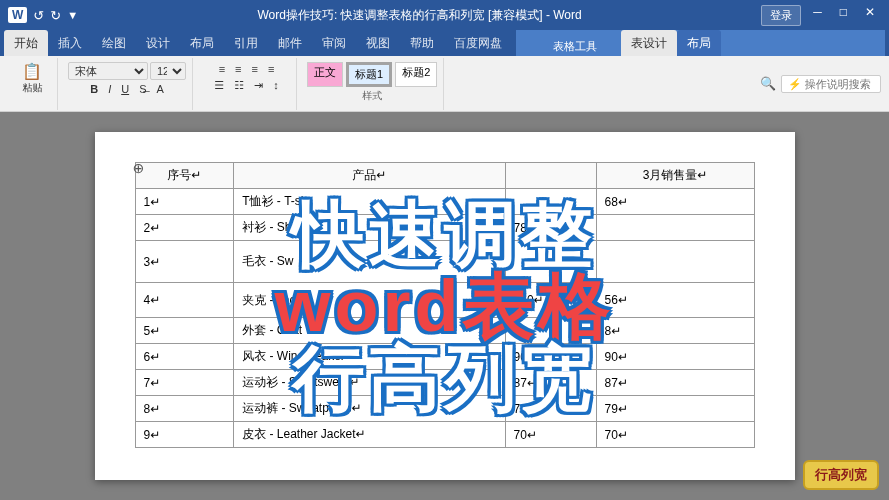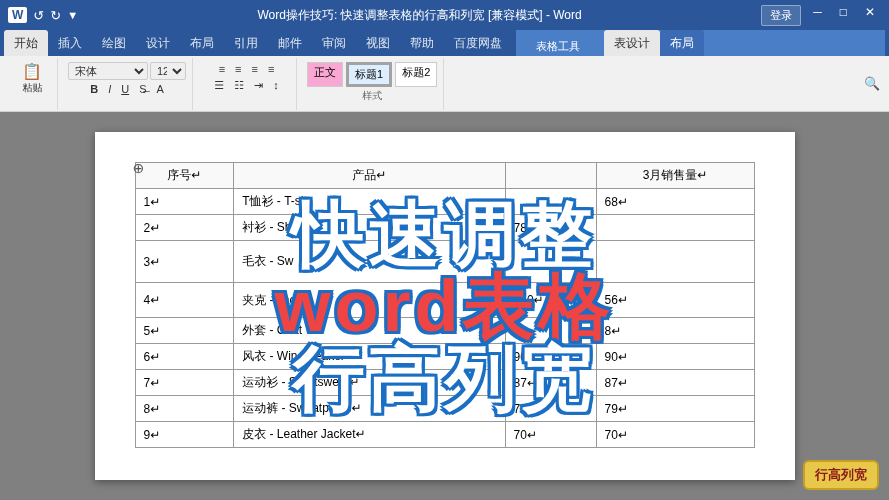--- a/index.html
+++ b/index.html
@@ -239,21 +239,21 @@
   <div class="ribbon-tab">绘图</div>
   <div class="ribbon-tab">设计</div>
   <div class="ribbon-tab">布局</div>
   <div class="ribbon-tab">引用</div>
   <div class="ribbon-tab">邮件</div>
   <div class="ribbon-tab">审阅</div>
   <div class="ribbon-tab">视图</div>
   <div class="ribbon-tab">帮助</div>
   <div class="ribbon-tab">百度网盘</div>
   <div style="flex:1;background:#4a7ec7;display:flex;align-items:flex-end;padding-bottom:0;margin-left:4px;">
-    <span style="color:white;font-size:11px;padding:2px 20px;">表格工具</span>
+    <span style="color:white;font-size:11px;padding:2px 20px;margin-left:17px;">表格工具</span>
     <div class="ribbon-tab blue-active" style="background:#e8e8e8;color:#333;margin-left:4px;">表设计</div>
     <div class="ribbon-tab blue-active" style="background:#3b6bb5;color:white;">布局</div>
   </div>
 </div>
 
 <div class="ribbon-bar">
 
   <div class="ribbon-group">
     <div class="ribbon-btn">
       <span class="ribbon-btn-icon">📋</span>
@@ -298,20 +298,21 @@
     <div style="display:flex;gap:3px;">
       <div style="border:1px solid #ccc;padding:2px 6px;font-size:11px;background:#f9a8d4;cursor:pointer;">正文</div>
       <div style="border:3px solid #a3a3a3;padding:2px 6px;font-size:11px;background:#ddeeff;cursor:pointer;">标题1</div>
       <div style="border:1px solid #ccc;padding:2px 6px;font-size:11px;background:white;cursor:pointer;">标题2</div>
     </div>
     <span style="font-size:10px;color:#666;">样式</span>
   </div>
 
   <div class="search-box">
     <span style="font-size:13px;">🔍</span>
+    <input class="search-input" placeholder="⚡ 操作说明搜索" style="">
   </div>
 </div>
 
 <div class="doc-area">
   <div class="page">
 
     <div class="col-add">⊕</div>
 
     <table class="doc-table">
       <thead>

